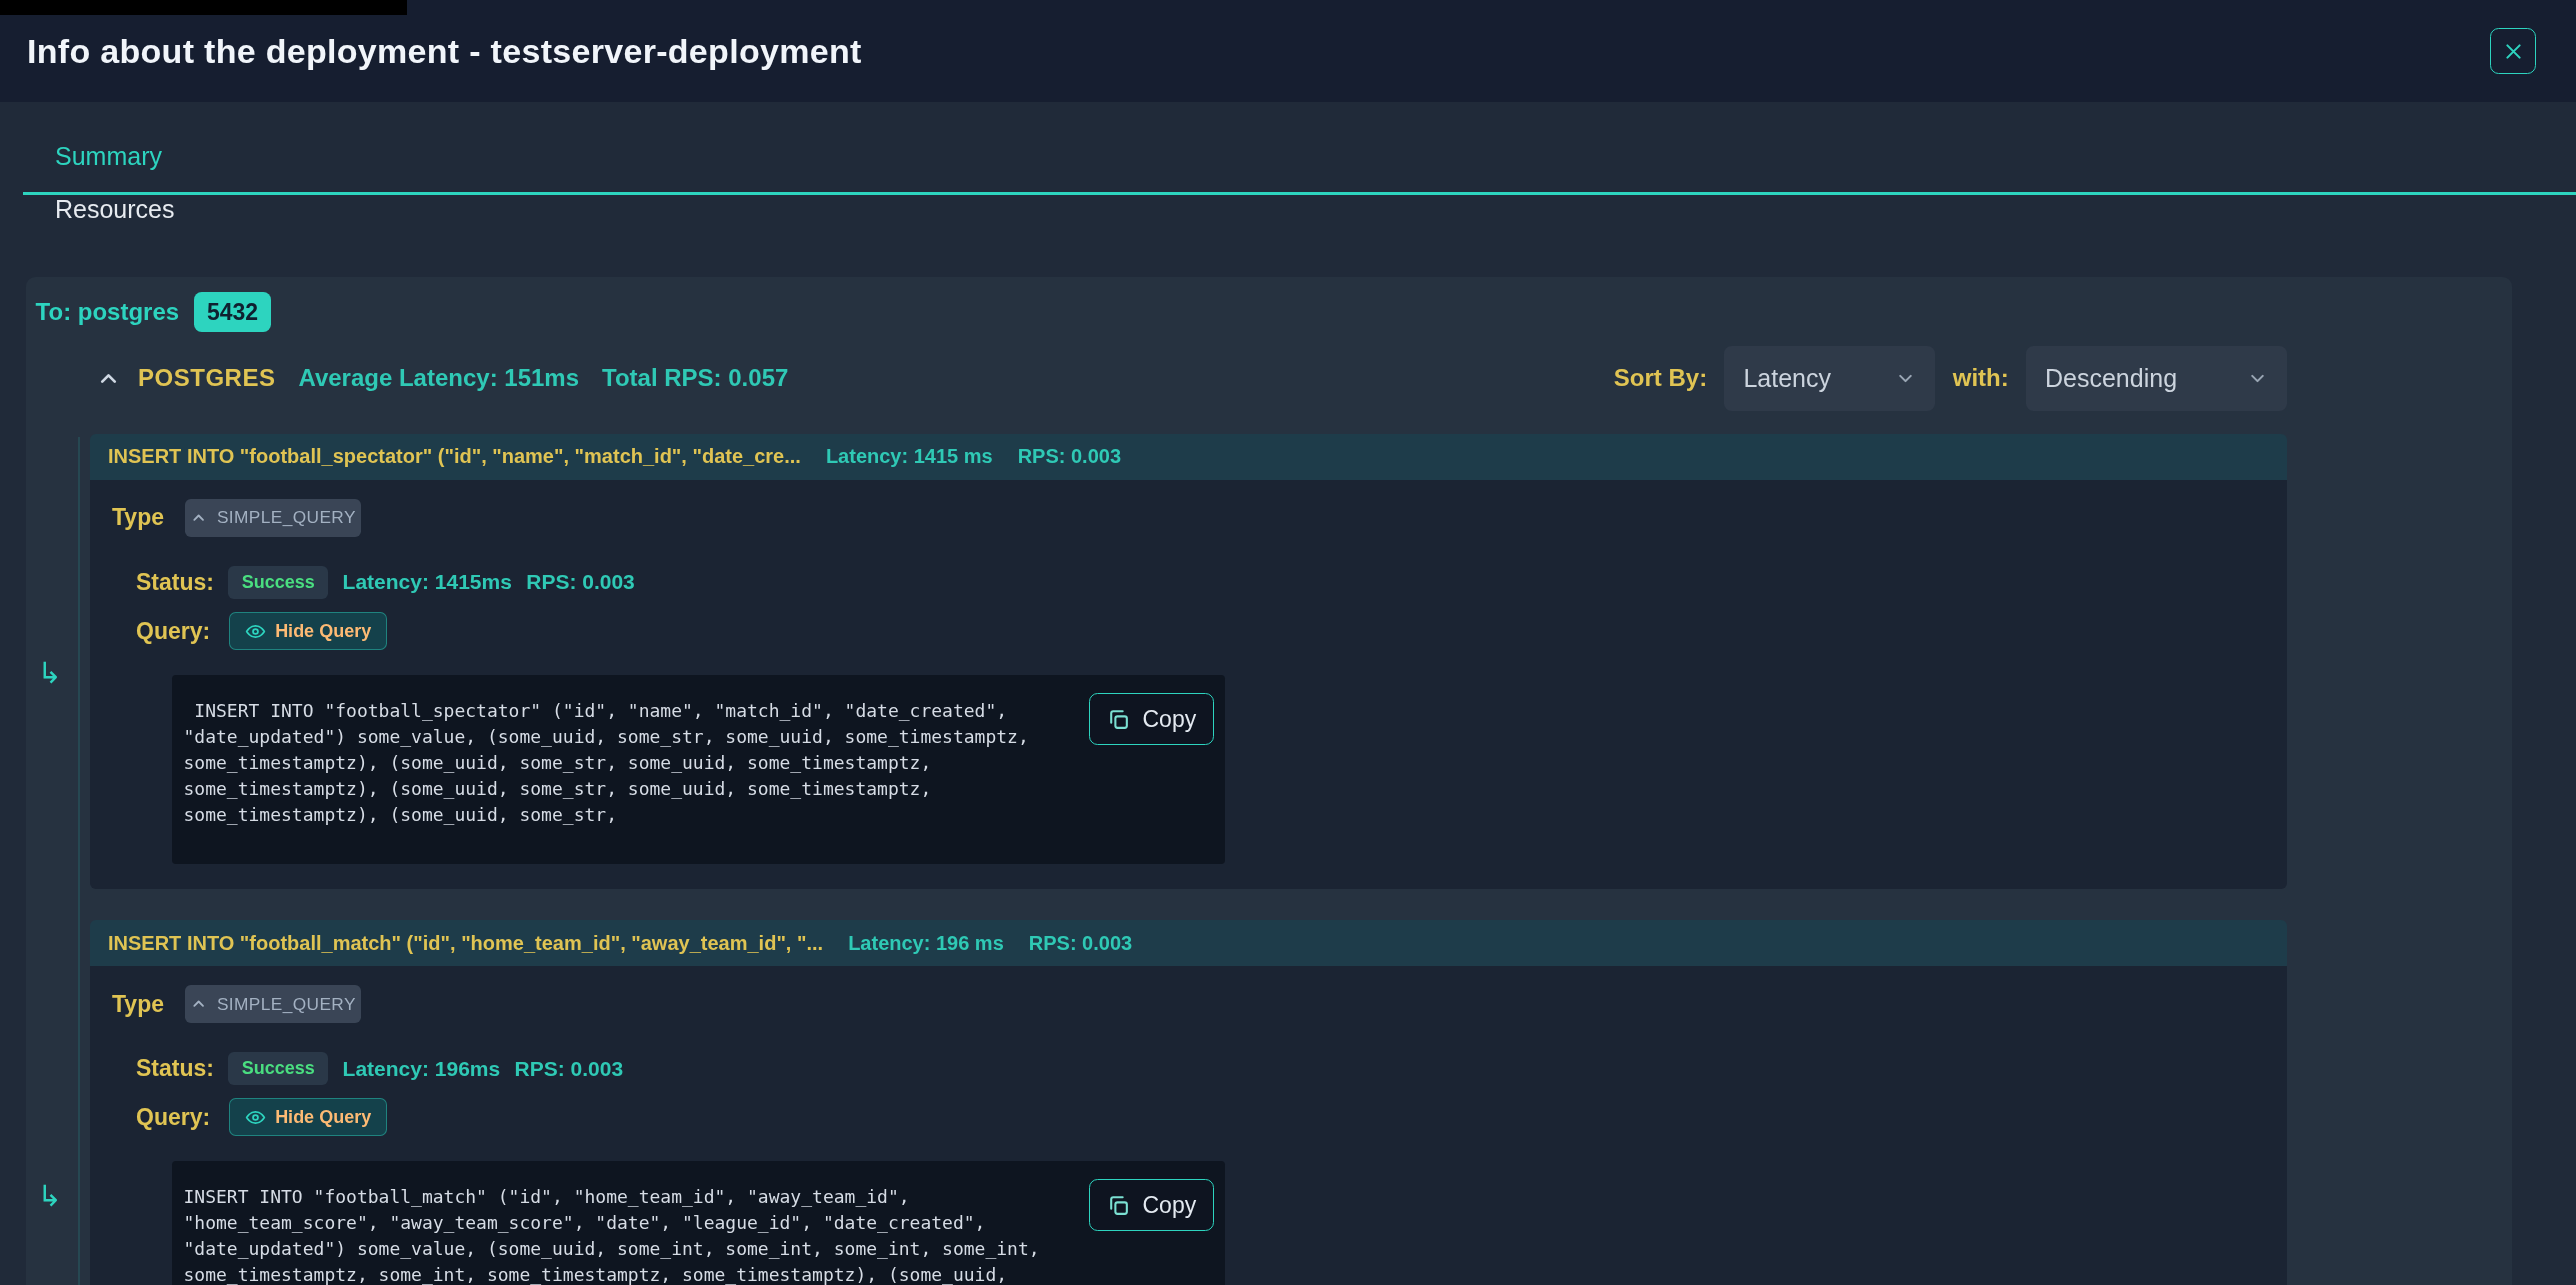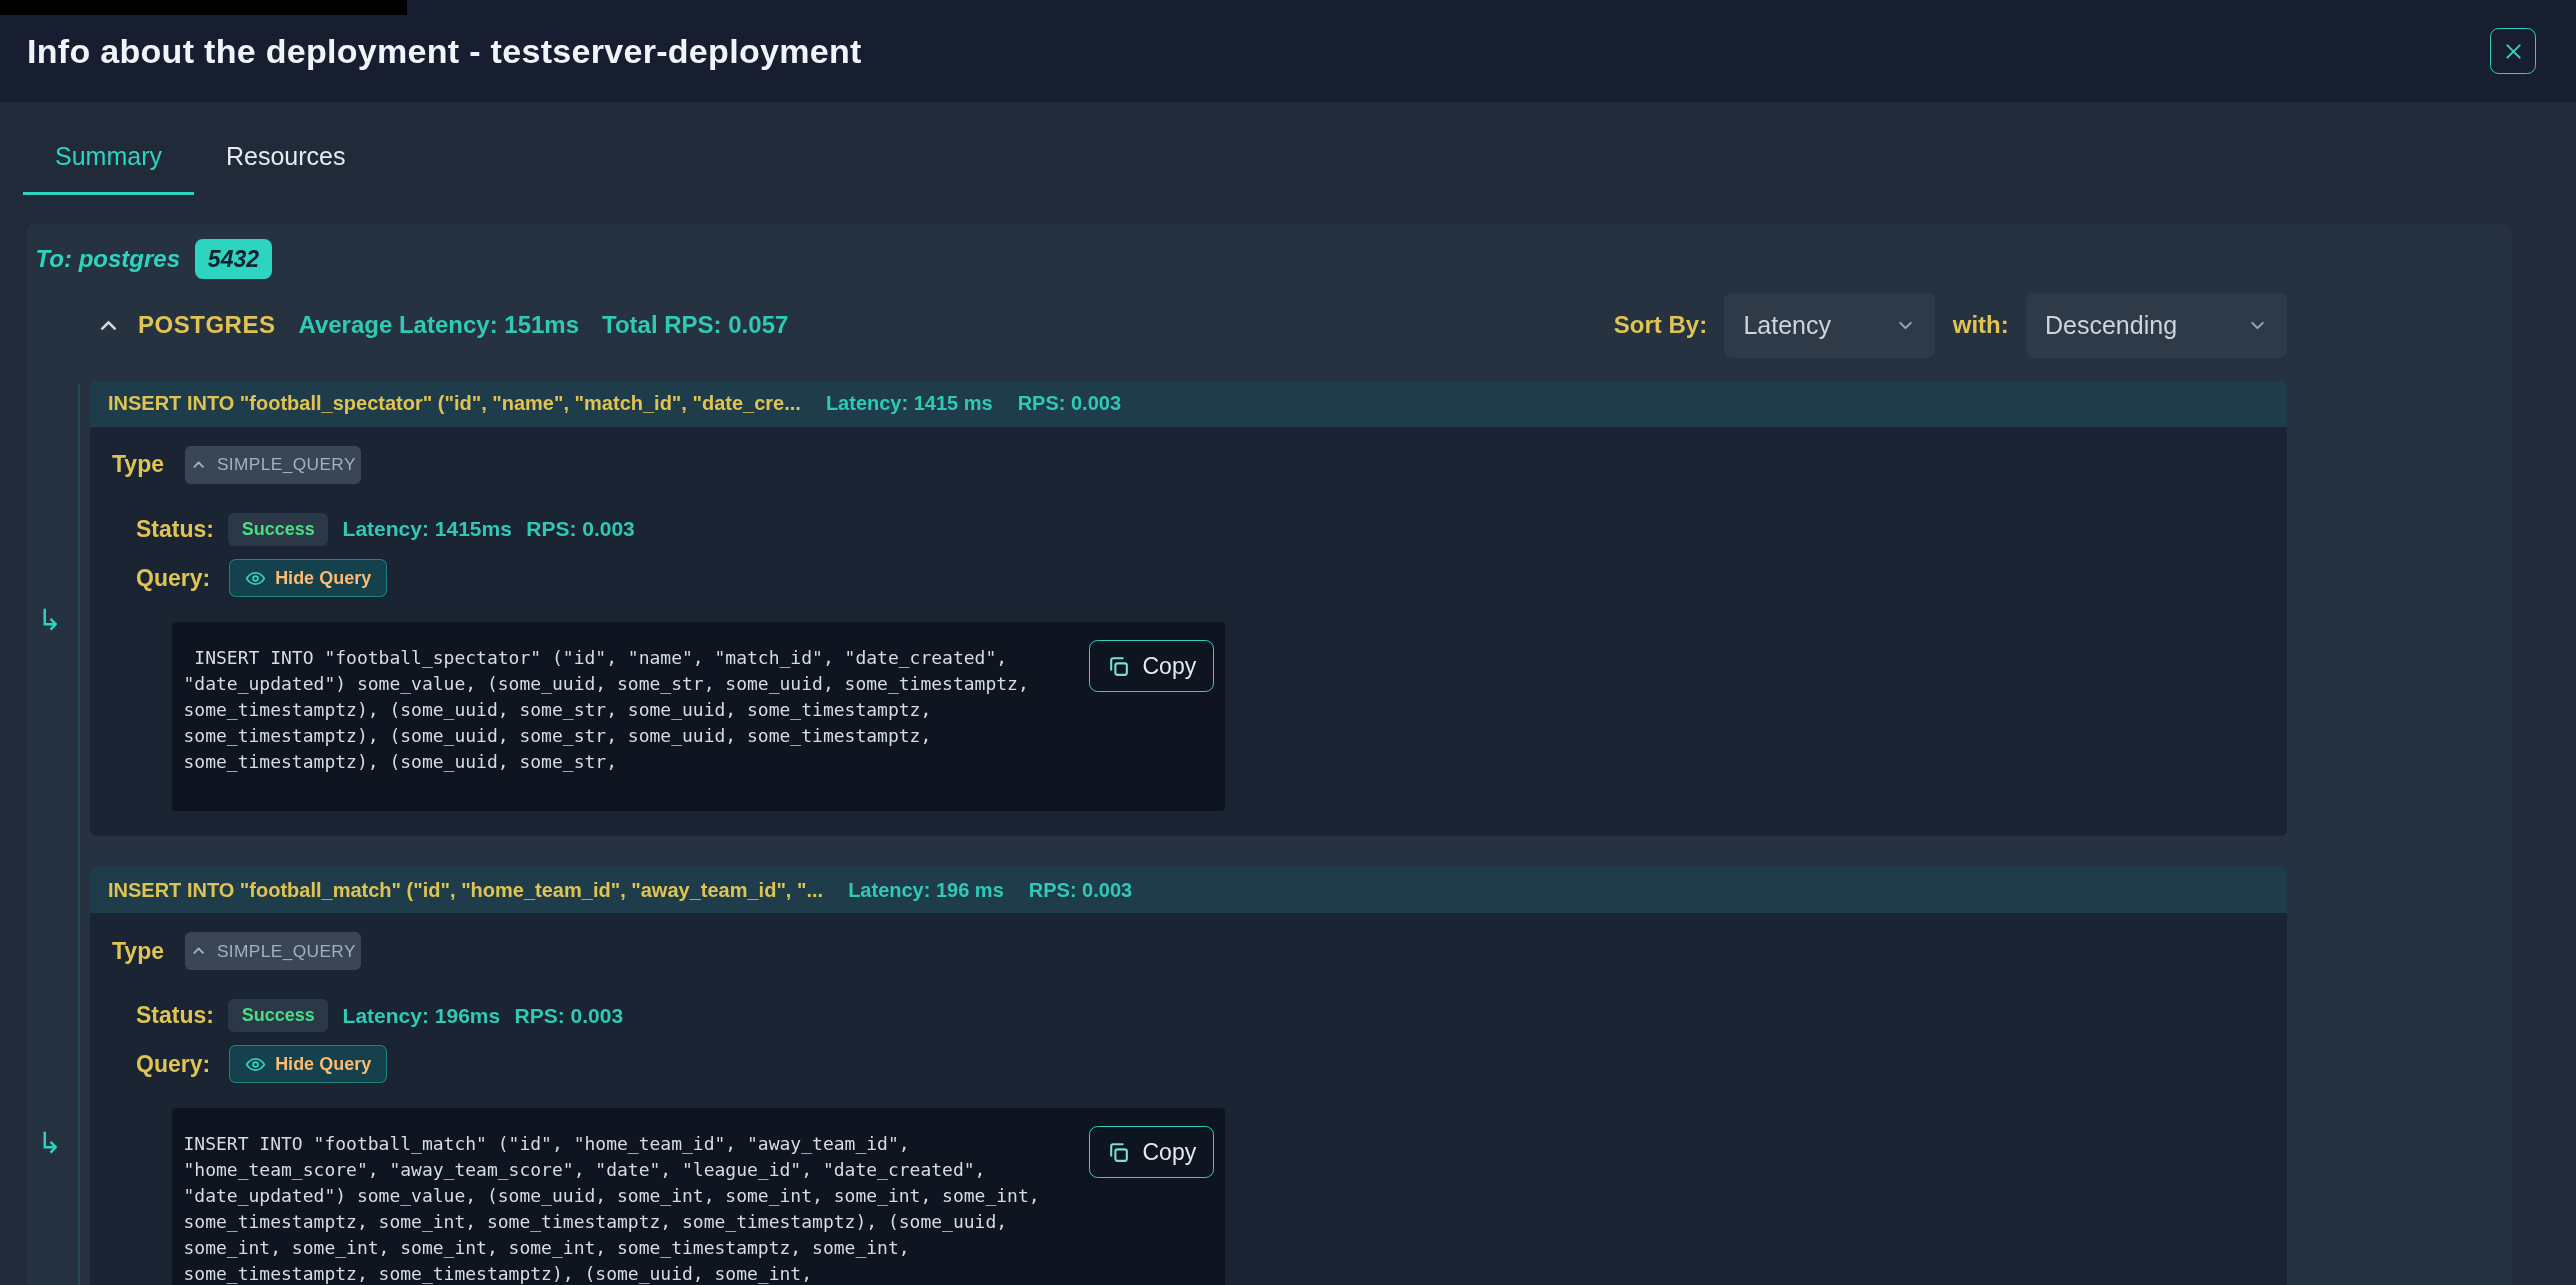--- a/index.html
+++ b/index.html
@@ -11,28 +11,28 @@
     color:#e5e9ef;
   }
   .top-black { position:absolute; top:0; left:0; width:407px; height:15.3px; background:#000; z-index:20; }
 
   
   .modal-header { height:102px; background:#161e30; display:flex; align-items:center; padding:0 40px 0 27px; }
   .modal-title { font-size:34px; font-weight:700; color:#f1f5fa; letter-spacing:0.3px; }
   .close-btn { margin-left:auto; width:46px; height:46px; border:1.9px solid #2dd4bf; border-radius:8.6px; background:transparent; display:flex; align-items:center; justify-content:center; cursor:pointer; }
 
   
-  .tabs { display:flex; margin:40px 0 0 23px; }
+  .tabs { display:flex; margin:40px 0 0 23px;flex-direction:column; }
   .tab { padding:0 32px 21px; font-size:25px; color:#e7ebf0; border-bottom:3.8px solid transparent; cursor:pointer; }
   .tab.active { color:#2dd4bf; border-bottom-color:#2dd4bf; }
 
   
   .panel { margin:29px 0 0 26px; width:2486px; background:#263240; border-radius:9.6px; padding:15.3px 0 58px; position:relative; min-height:1151px; }
 
-  .to-row { display:flex; align-items:center; gap:15.3px; padding-left:9.6px;font-style:italic; }
+  .to-row { display:flex; align-items:center; gap:15.3px; padding-left:9.6px; }
   .to-label { color:#2dd4bf; font-size:24px; font-weight:600; }
   .port-badge { background:#2dd4bf; color:#0f2030; font-weight:700; font-size:23px; padding:8.6px 12.5px; border-radius:7.7px; line-height:1; }
 
   .section-row { display:flex; align-items:center; margin:13.4px 0 0 64px; width:2197px; }
   .section-left { display:flex; align-items:center; gap:11.5px; }
   .collapse-btn { background:none; border:none; padding:3.8px 5.8px; cursor:pointer; display:flex; align-items:center; }
   .section-name { color:#e0c453; font-weight:700; font-size:24px; letter-spacing:0.5px; }
   .section-stat { color:#2fc9b5; font-weight:700; font-size:24px; margin-left:11.5px; }
   .sort-controls { margin-left:auto; display:flex; align-items:center; gap:17.3px; }
   .sort-label { color:#e0c453; font-weight:700; font-size:24px; }

